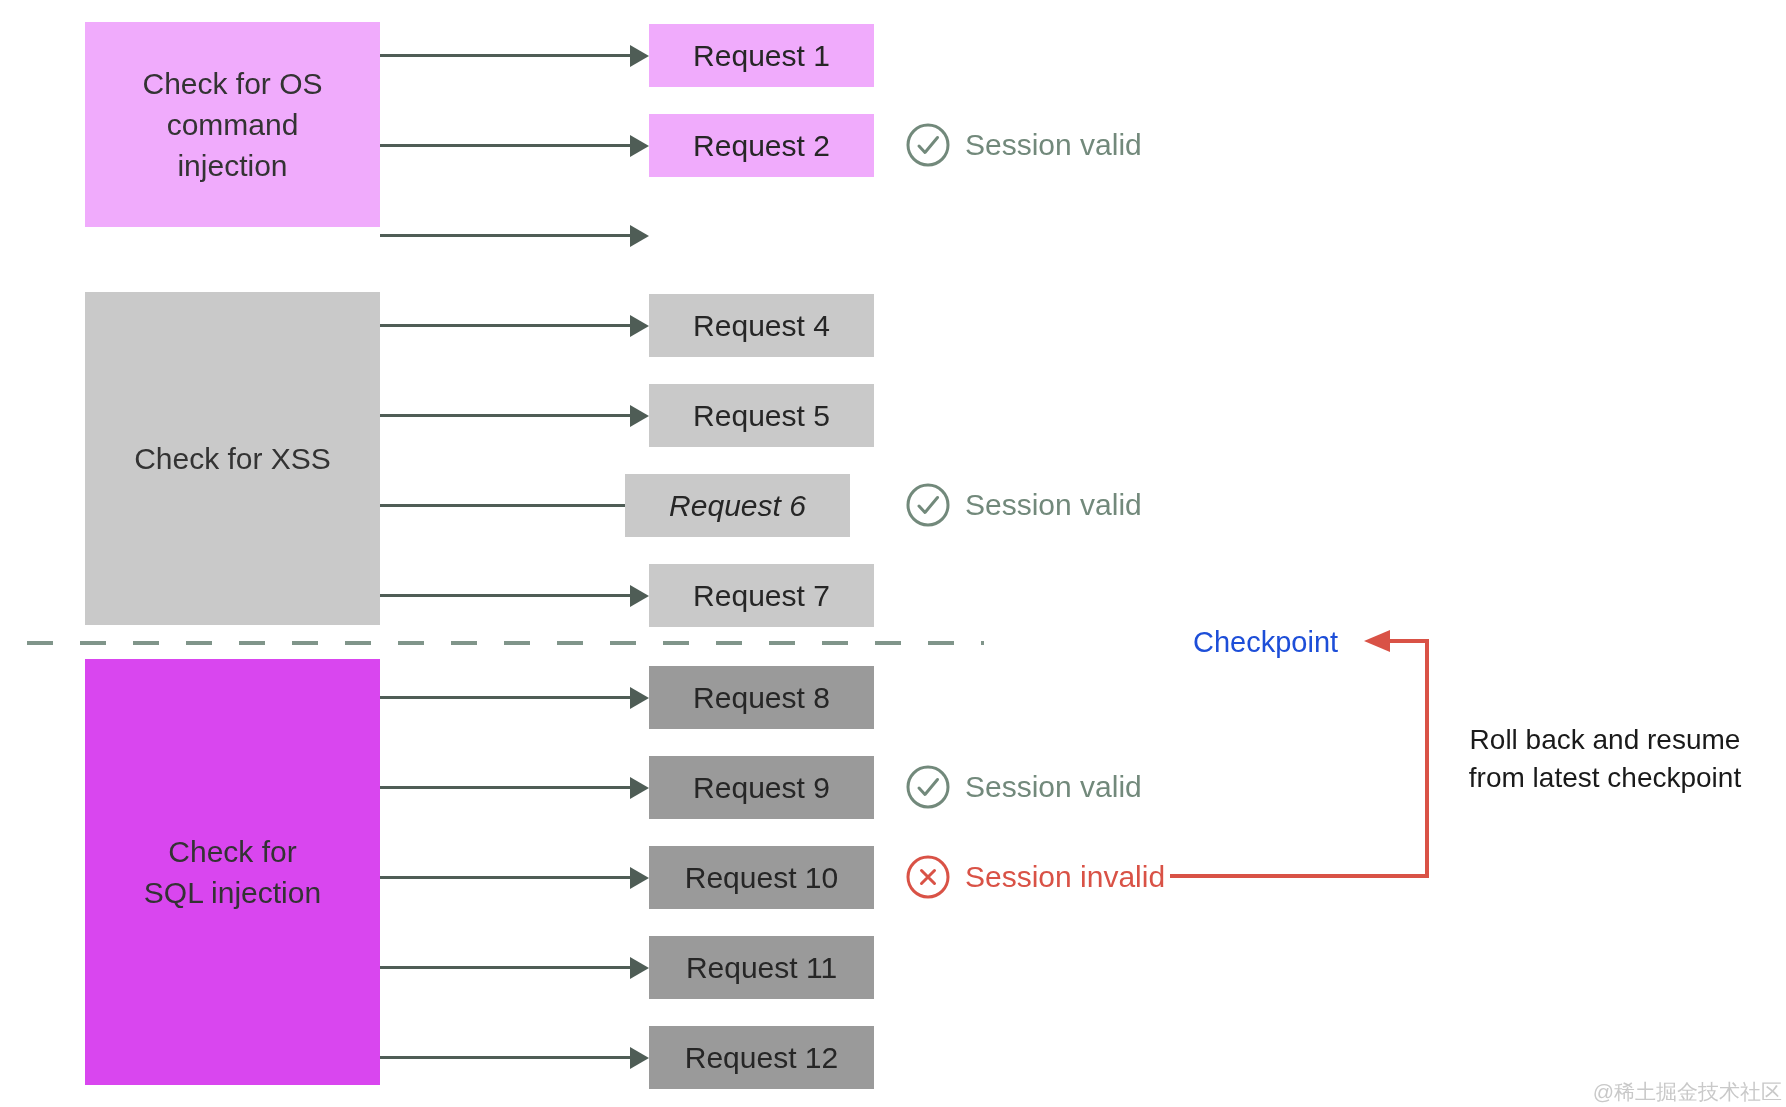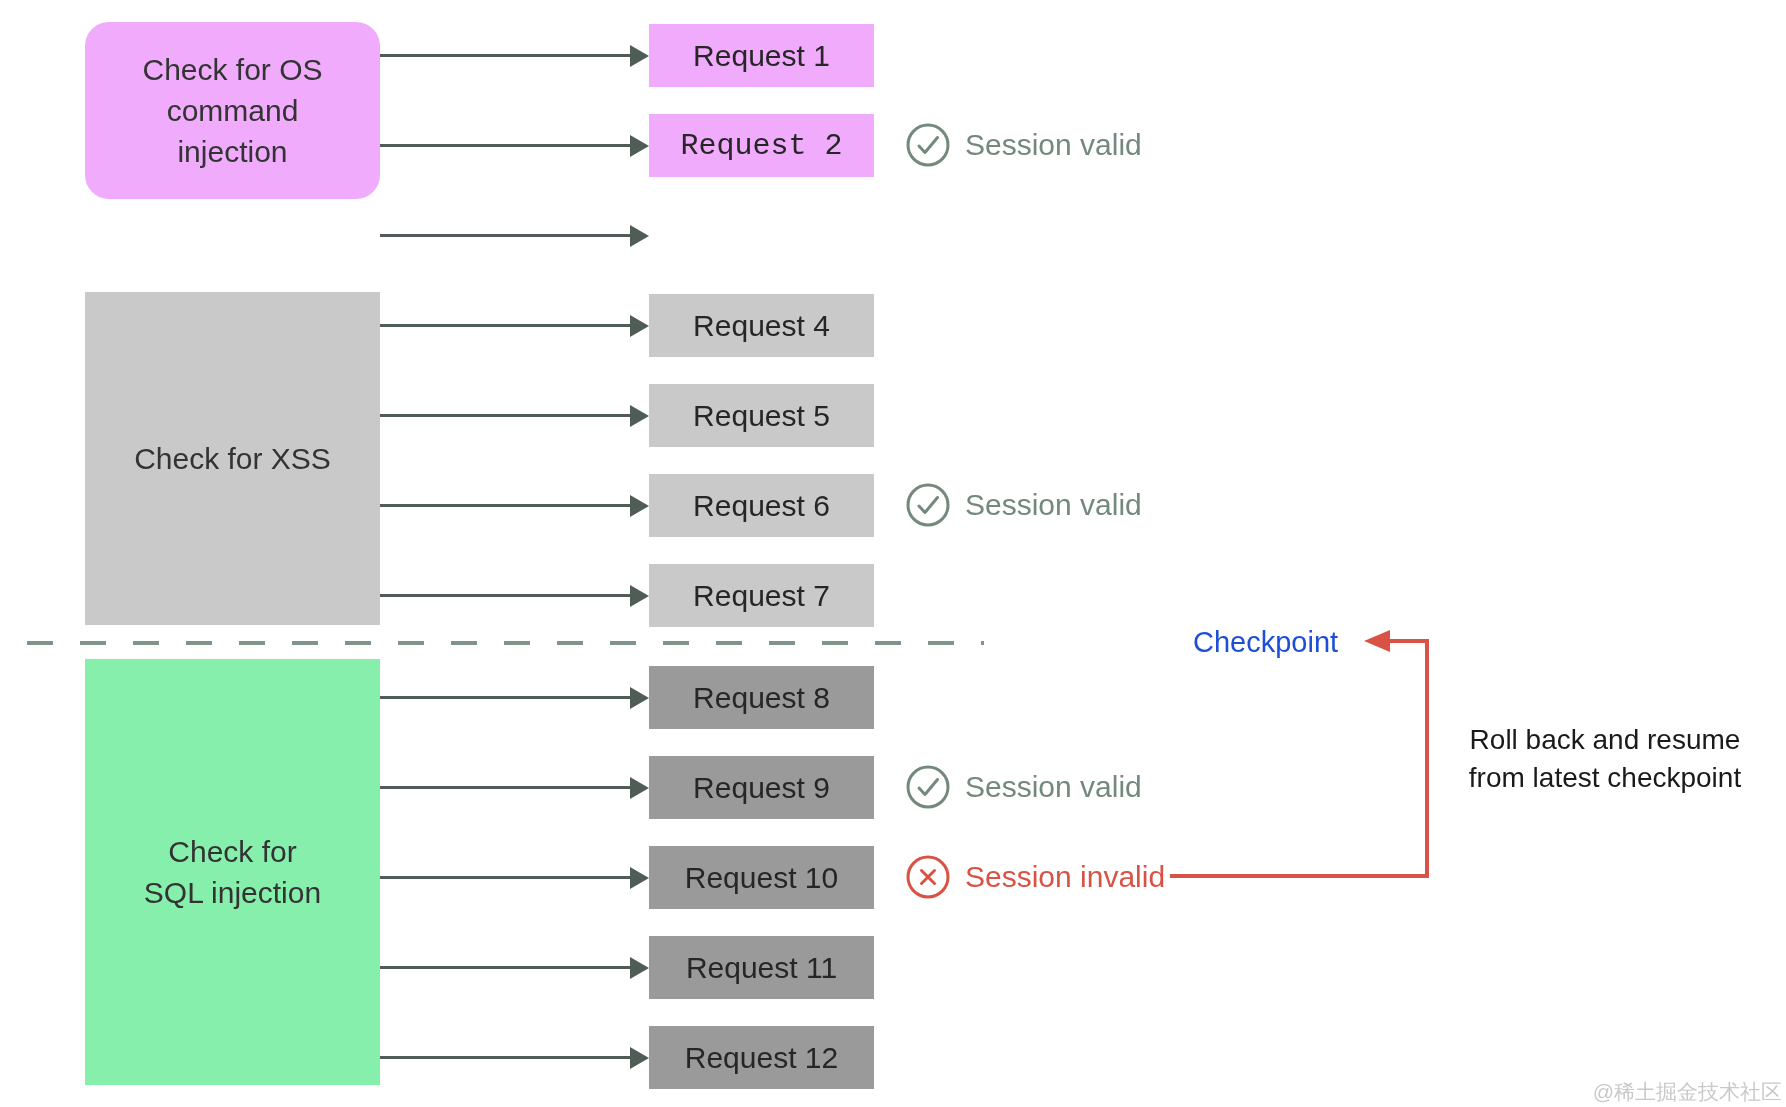--- a/index.html
+++ b/index.html
@@ -10,21 +10,21 @@
   .gbox{
     position:absolute;display:flex;flex-direction:column;align-items:center;justify-content:center;
     font-size:30px;line-height:41px;color:#333333;text-align:center;
   }
   .req{
     position:absolute;width:225px;height:63px;display:flex;align-items:center;justify-content:center;
     font-size:30px;color:#262626;
   }
   .fill-light{background:#f0abfc;}
   .fill-mid{background:#c9c9c9;}
-  .fill-dark-box{background:#86efac;}
+  .fill-dark-box{background:#d946ef;}
   .fill-dark{background:#9a9a9a;}
   .arrow{position:absolute;left:380px;width:250px;height:3px;background:#4f5d56;}
   .arrow::after{
     content:"";position:absolute;right:-19px;top:50%;transform:translateY(-50%);
     width:0;height:0;border-left:19px solid #4f5d56;border-top:11px solid transparent;border-bottom:11px solid transparent;
   }
   .badge{position:absolute;left:906px;height:44px;display:flex;align-items:center;gap:15px;font-size:30px;}
   .badge svg{width:44px;height:44px;flex:0 0 auto;}
   .badge.valid{color:#72897b;}
   .badge.invalid{color:#d95246;}
@@ -39,21 +39,21 @@
     border-right:26px solid #d95246;border-top:11px solid transparent;border-bottom:11px solid transparent;
   }
   .note{position:absolute;left:1440px;top:721px;width:330px;font-size:28px;line-height:38px;color:#1a1a1a;text-align:center;}
   .watermark{position:absolute;right:4px;top:1078px;font-size:21px;color:#c9c9c9;}
 </style>
 </head>
 <body>
 
 <div class="canvas">
 
-  <div class="gbox fill-light" style="left:85px;top:22px;width:295px;height:177px;border-radius:24px;">
+  <div class="gbox fill-light" style="left:85px;top:22px;width:295px;height:205px;">
     <div>Check for OS</div>
     <div>command</div>
     <div>injection</div>
   </div>
   <div class="gbox fill-mid" style="left:85px;top:292px;width:295px;height:333px;">
     <div>Check for XSS</div>
   </div>
   <div class="gbox fill-dark-box" style="left:85px;top:659px;width:295px;height:426px;">
     <div>Check for</div>
     <div>SQL injection</div>
@@ -66,24 +66,24 @@
   <div class="arrow" style="top:414px;"></div>
   <div class="arrow" style="top:504px;"></div>
   <div class="arrow" style="top:594px;"></div>
   <div class="arrow" style="top:696px;"></div>
   <div class="arrow" style="top:786px;"></div>
   <div class="arrow" style="top:876px;"></div>
   <div class="arrow" style="top:966px;"></div>
   <div class="arrow" style="top:1056px;"></div>
 
   <div class="req fill-light" style="left:649px;top:24px;">Request 1</div>
-  <div class="req fill-light" style="left:649px;top:114px;font-family:Liberation Mono, monospace;">Request 2</div>
+  <div class="req fill-light" style="left:649px;top:114px;">Request 2</div>
   <div class="req fill-mid" style="left:649px;top:294px;">Request 4</div>
   <div class="req fill-mid" style="left:649px;top:384px;">Request 5</div>
-  <div class="req fill-mid" style="left:649px;top:474px;">Request 6</div>
+  <div class="req fill-mid" style="left:625px;top:474px;font-style:italic;">Request 6</div>
   <div class="req fill-mid" style="left:649px;top:564px;">Request 7</div>
   <div class="req fill-dark" style="left:649px;top:666px;">Request 8</div>
   <div class="req fill-dark" style="left:649px;top:756px;">Request 9</div>
   <div class="req fill-dark" style="left:649px;top:846px;">Request 10</div>
   <div class="req fill-dark" style="left:649px;top:936px;text-align:center;">Request 11</div>
   <div class="req fill-dark" style="left:649px;top:1026px;">Request 12</div>
 
   <div class="divider"></div>
 
   <div class="badge valid" style="top:123px;">

